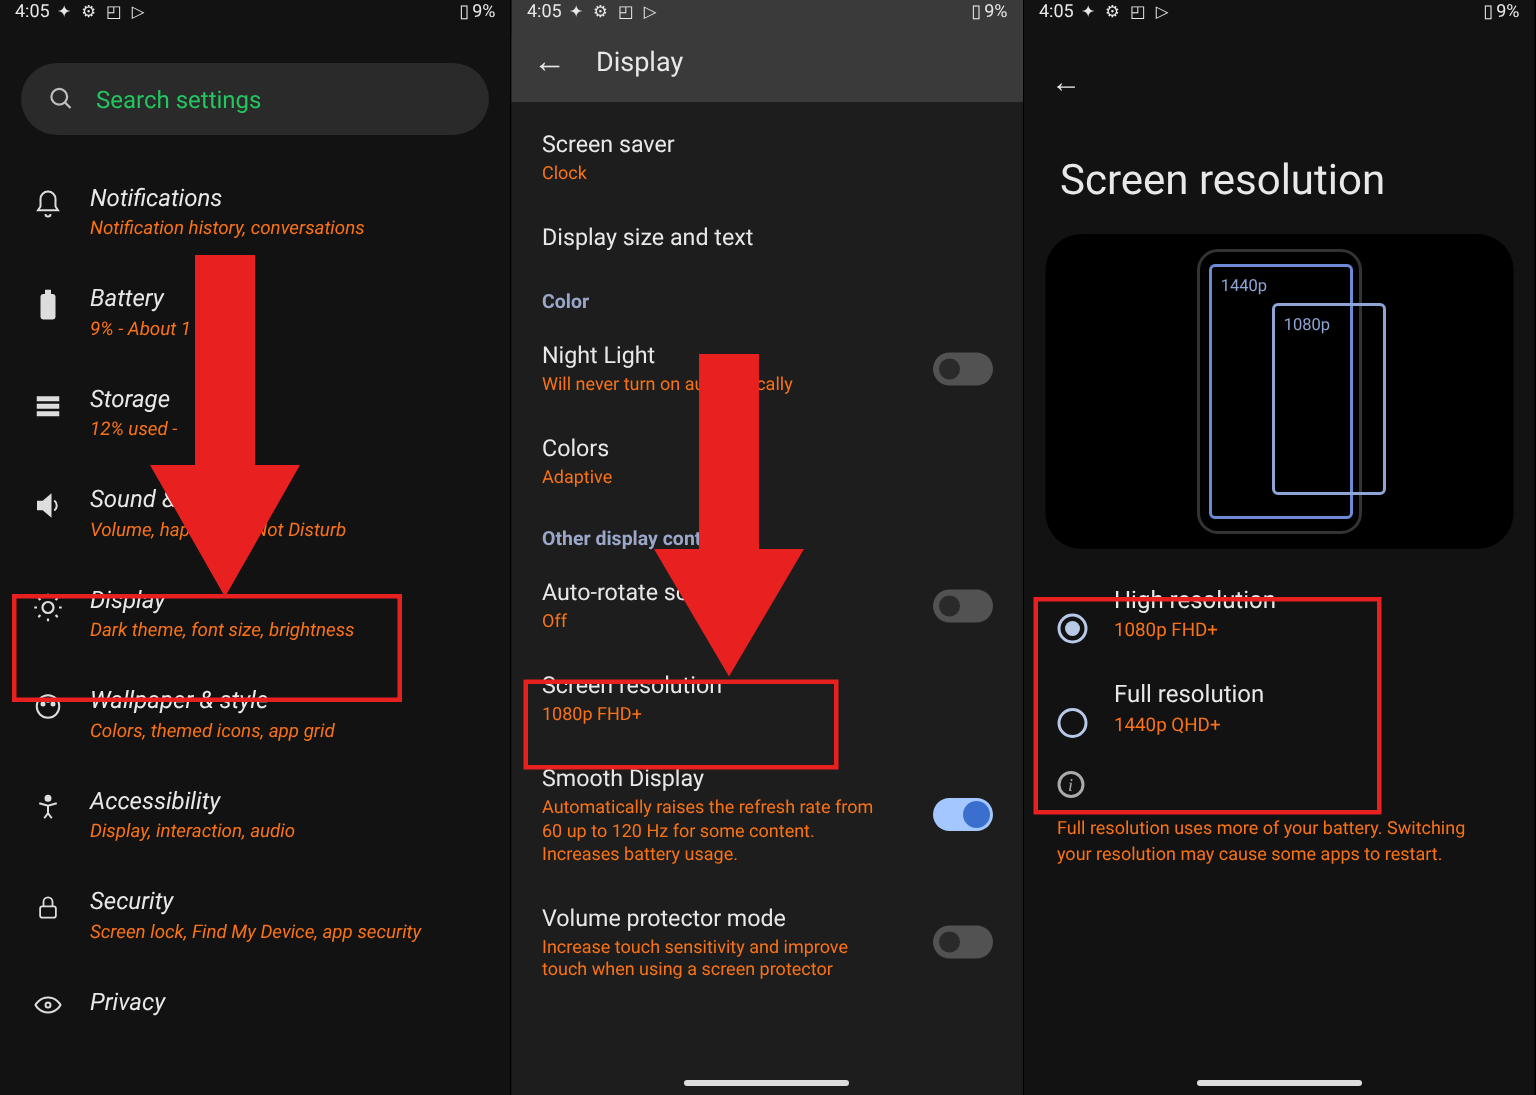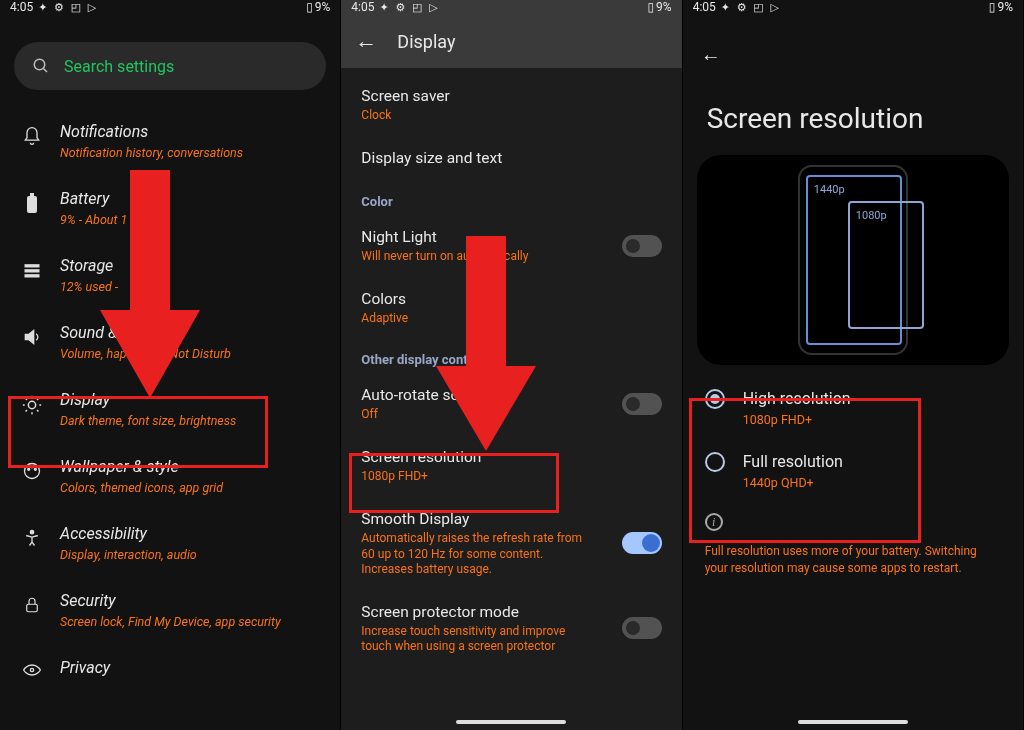--- a/index.html
+++ b/index.html
@@ -173,21 +173,21 @@
     border-radius: 4px;
     font-size: 11px;
     color: #8fa5d6;
     padding: 6px 0 0 6px;
   }
   .res-1440 { top: 8px; left: 6px; width: 96px; height: 170px; }
   .res-1080 { top: 34px; left: 16px; width: 76px; height: 128px; border-color: #8fa5d6; margin-left: 32px; }
 
   .radio-item {
     display: flex;
-    align-items: flex-start;
+    align-items: flex-end;
     padding: 12px 22px;
     gap: 18px;
     color: #e8e8e8;
   }
   .radio {
     width: 20px; height: 20px;
     border: 2px solid #b8c9e8;
     border-radius: 50%;
     position: relative;
     flex-shrink: 0;
@@ -436,21 +436,21 @@
     </div>
     <div class="p2-item row-with-toggle">
       <div style="max-width:230px;">
         <div class="setting-title">Smooth Display</div>
         <div class="setting-sub">Automatically raises the refresh rate from 60 up to 120 Hz for some content. Increases battery usage.</div>
       </div>
       <div class="toggle toggle-on"></div>
     </div>
     <div class="p2-item row-with-toggle">
       <div style="max-width:230px;">
-        <div class="setting-title">Screen protector mode</div>
+        <div class="setting-title">Volume protector mode</div>
         <div class="setting-sub">Increase touch sensitivity and improve touch when using a screen protector</div>
       </div>
       <div class="toggle toggle-off"></div>
     </div>
   </div>
 
   <div class="nav-pill"></div>
 
   <div class="highlight-box" style="left:8px; top:453px; width:210px; height:60px;"></div>
 

